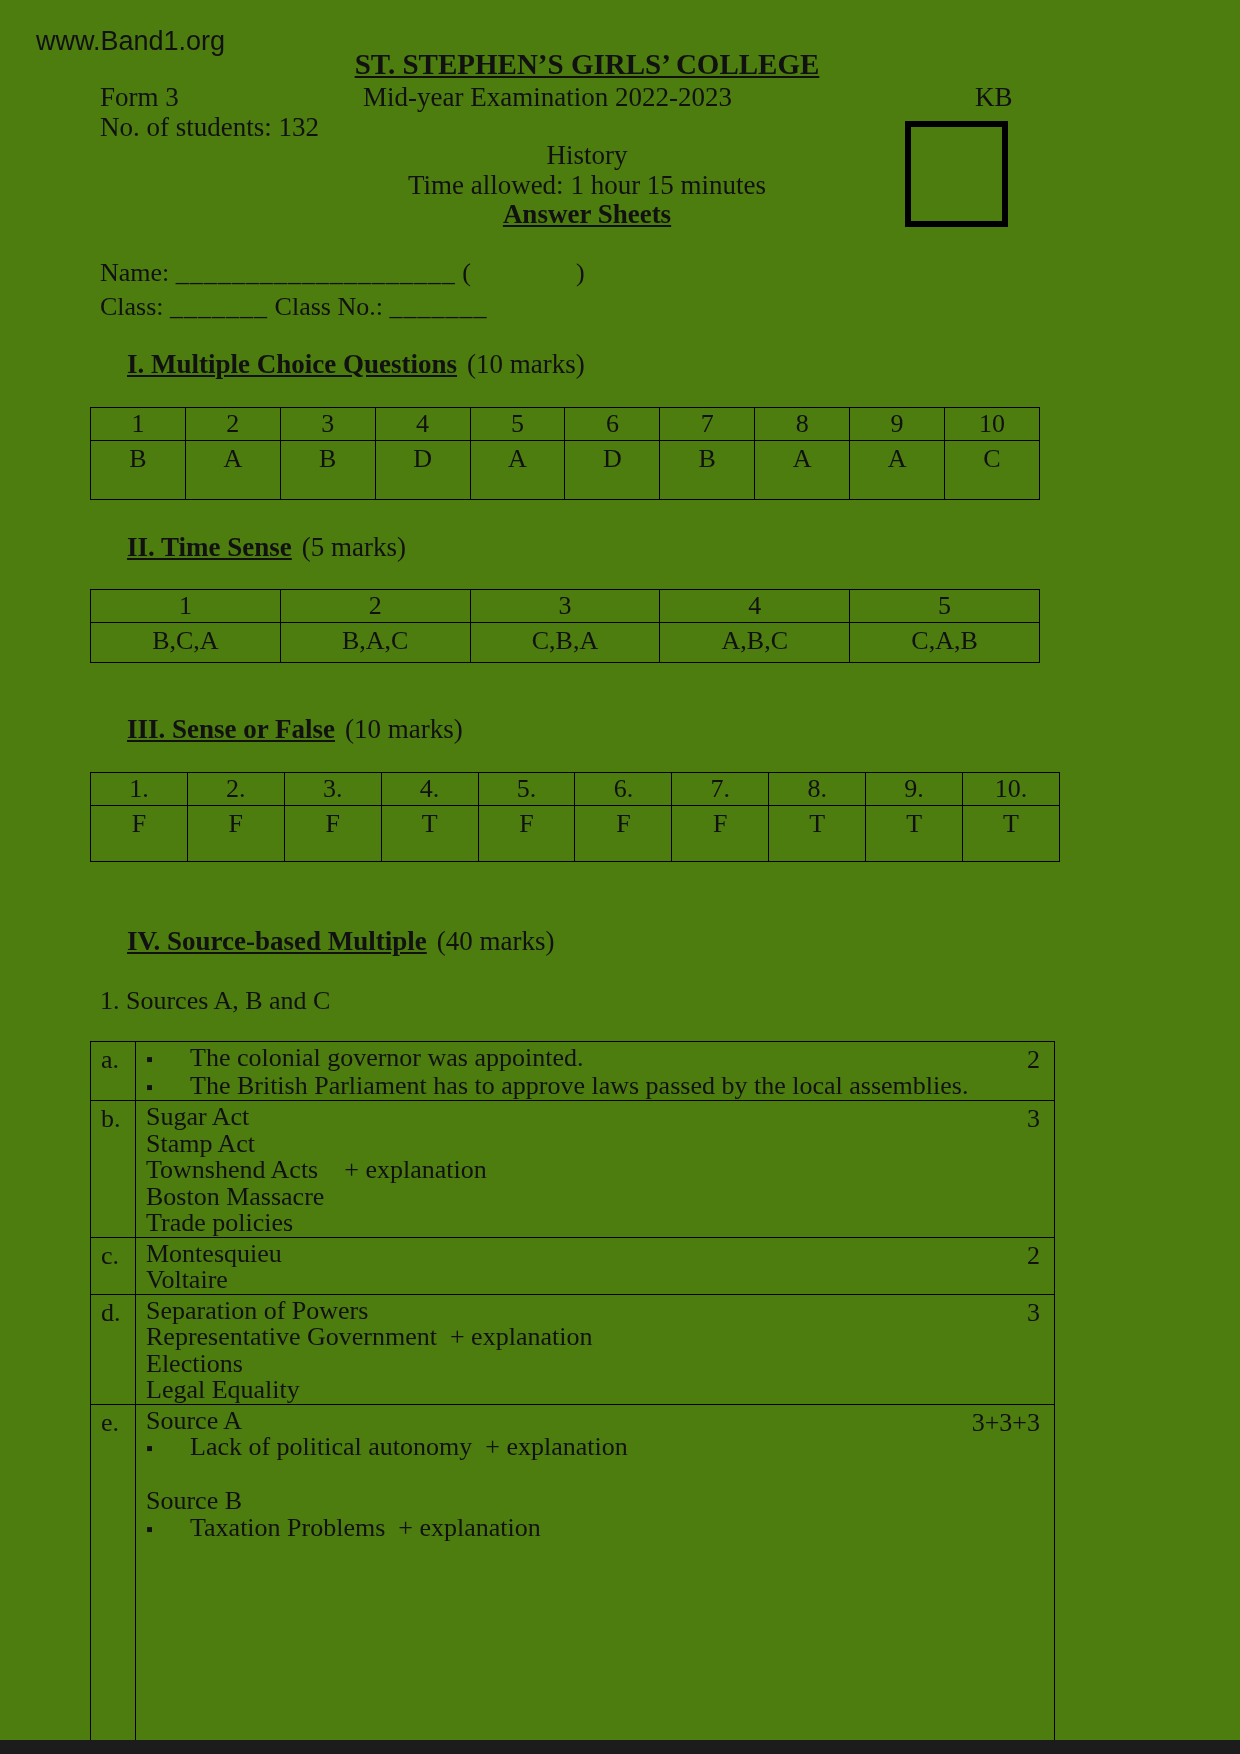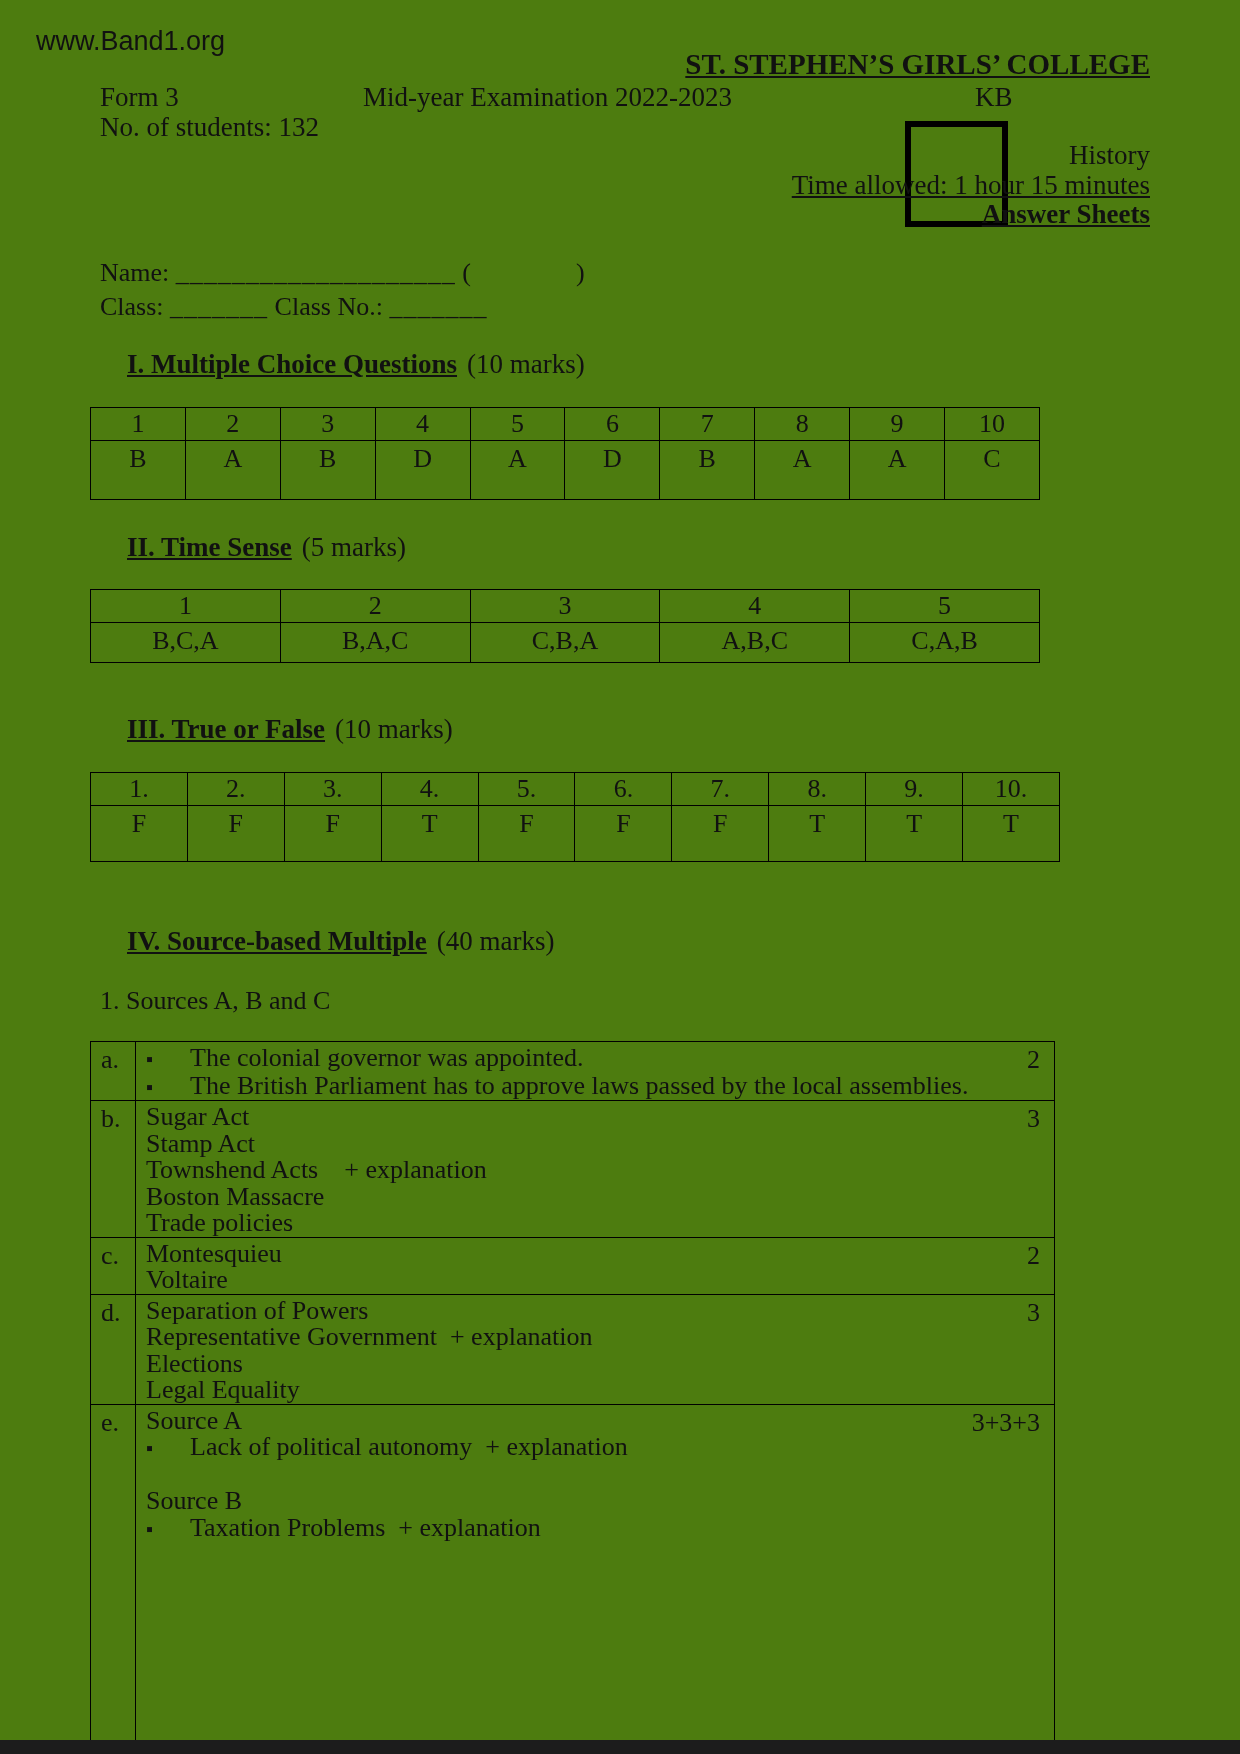--- a/index.html
+++ b/index.html
@@ -14,21 +14,21 @@
     font-family: "Liberation Serif", serif;
     color: #111;
     font-size: 26px;
   }
   .abs { position: absolute; }
   .watermark {
     left: 36px; top: 26px;
     font-family: "Liberation Sans", sans-serif;
     font-size: 27px;
   }
-  .center-band { left: 0; width: 1150px; text-align: right; padding-left: 8px; }
+  .center-band { left: 8px; width: 1150px; text-align: center; padding-left: 8px; }
   .school-title { font-size: 29px; font-weight: bold; text-decoration: underline; }
   .plain27 { font-size: 27px; }
   .sheet-title { font-size: 27px; font-weight: bold; text-decoration: underline; }
   .codebox {
     left: 905px; top: 121px;
     width: 103px; height: 106px;
     border: 6px solid #000;
   }
   .fill-line { letter-spacing: 1px; }
   .paren-spacer { display: inline-block; width: 105px; }
@@ -88,21 +88,21 @@
   </div>
 
   <div class="abs plain27" style="left:100px; top:82px;">Form 3</div>
   <div class="abs plain27" style="left:363px; top:82px;">Mid-year Examination 2022-2023</div>
   <div class="abs plain27" style="left:975px; top:82px;">KB</div>
   <div class="abs plain27" style="left:100px; top:112px;">No. of students: 132</div>
 
   <div class="abs codebox"></div>
 
   <div class="abs center-band plain27" style="top:140px;">History</div>
-  <div class="abs center-band plain27" style="top:170px;text-decoration:underline;">Time allowed: 1 hour 15 minutes</div>
+  <div class="abs center-band plain27" style="top:170px;">Time allowed: 1 hour 15 minutes</div>
   <div class="abs center-band" style="top:199px;">
     <span class="sheet-title">Answer Sheets</span>
   </div>
 
   <div class="abs" style="left:100px; top:258px;">
     <span>Name:</span>
     <span class="fill-line">____________________</span>
     <span>(</span><span class="paren-spacer"></span><span>)</span>
   </div>
 
@@ -163,21 +163,21 @@
       <td>B,C,A</td>
       <td>B,A,C</td>
       <td>C,B,A</td>
       <td>A,B,C</td>
       <td>C,A,B</td>
     </tr>
   </tbody>
     </table>
 
   <div class="abs sec-head" style="left:100px; top:714px;">
-    <span class="sec-title">III. True or False</span><span class="sec-marks">(10 marks)</span>
+    <span class="sec-title">III. Sense or False</span><span class="sec-marks">(10 marks)</span>
   </div>
 
   <table class="abs anstable tf" style="left:90px; top:772px; width:970px;">
     <tbody>
         <tr class="hdr">
       <td>1.</td>
       <td>2.</td>
       <td>3.</td>
       <td>4.</td>
       <td>5.</td>

